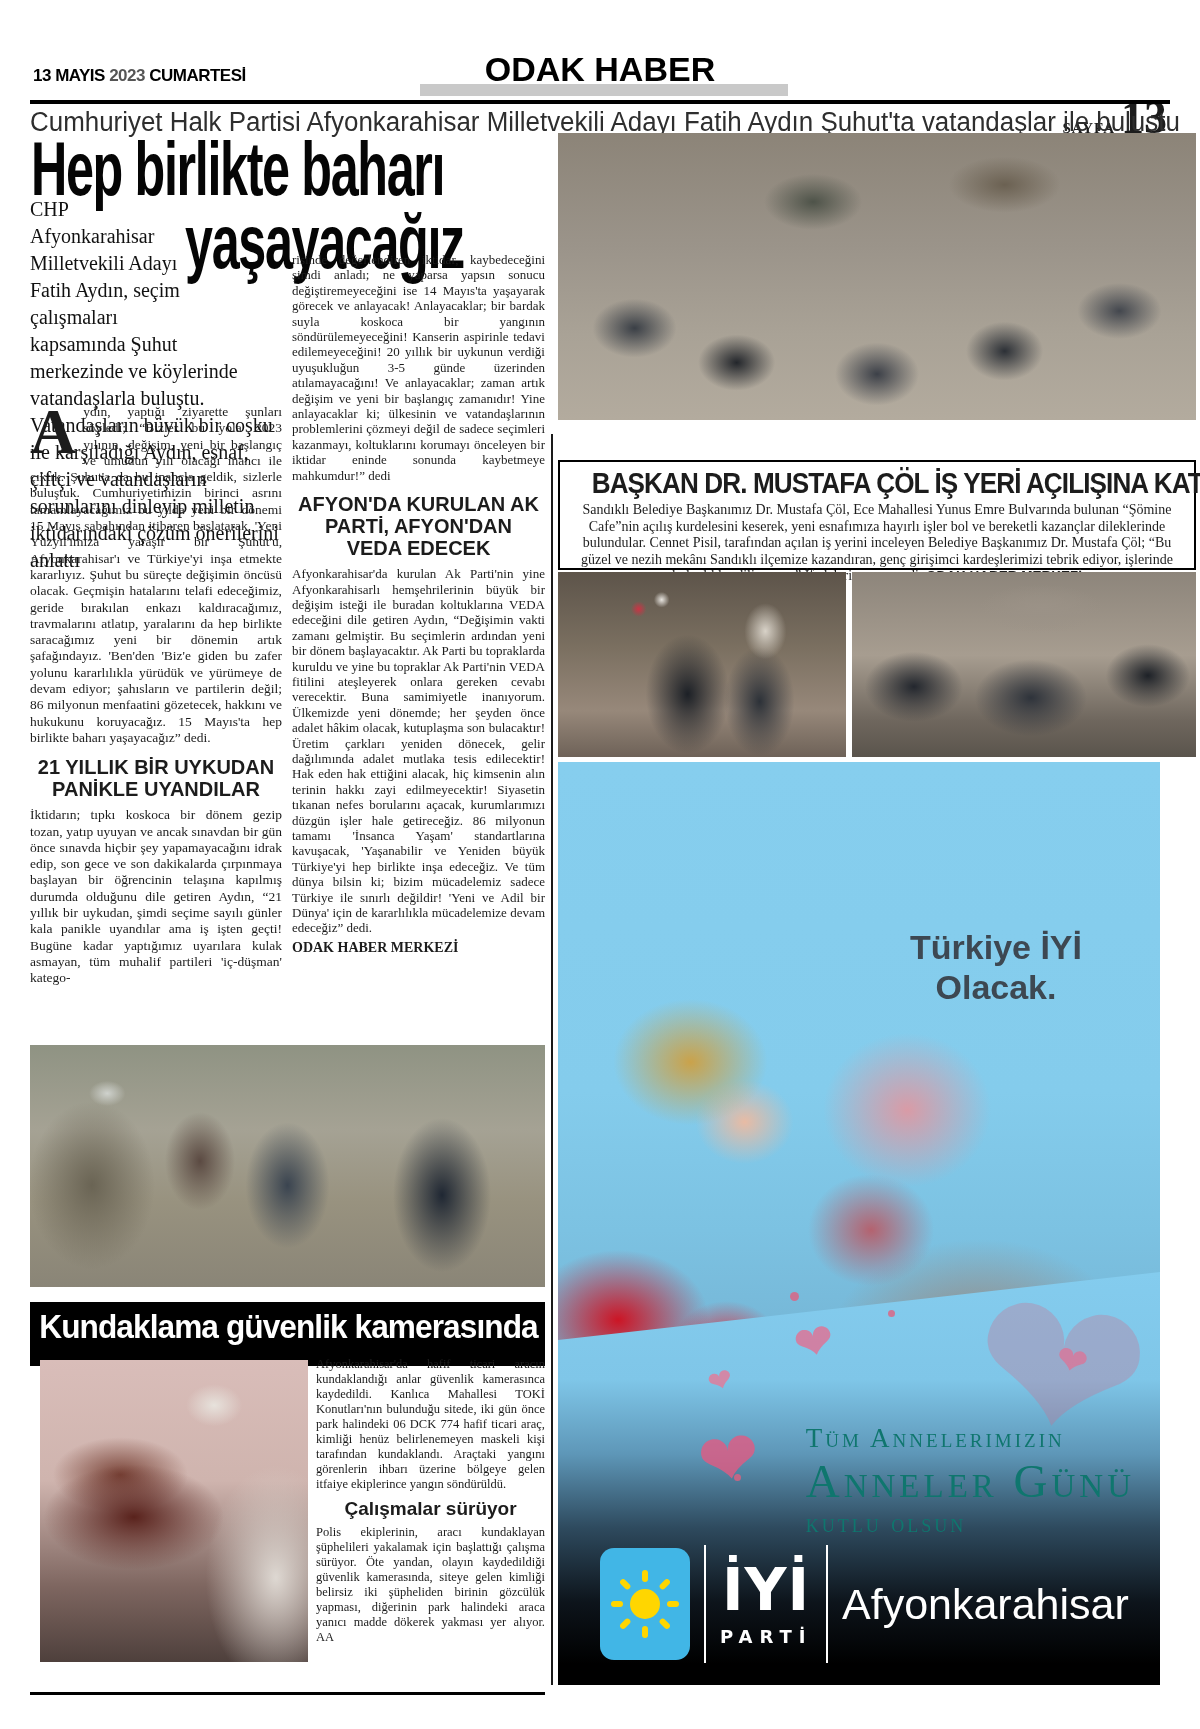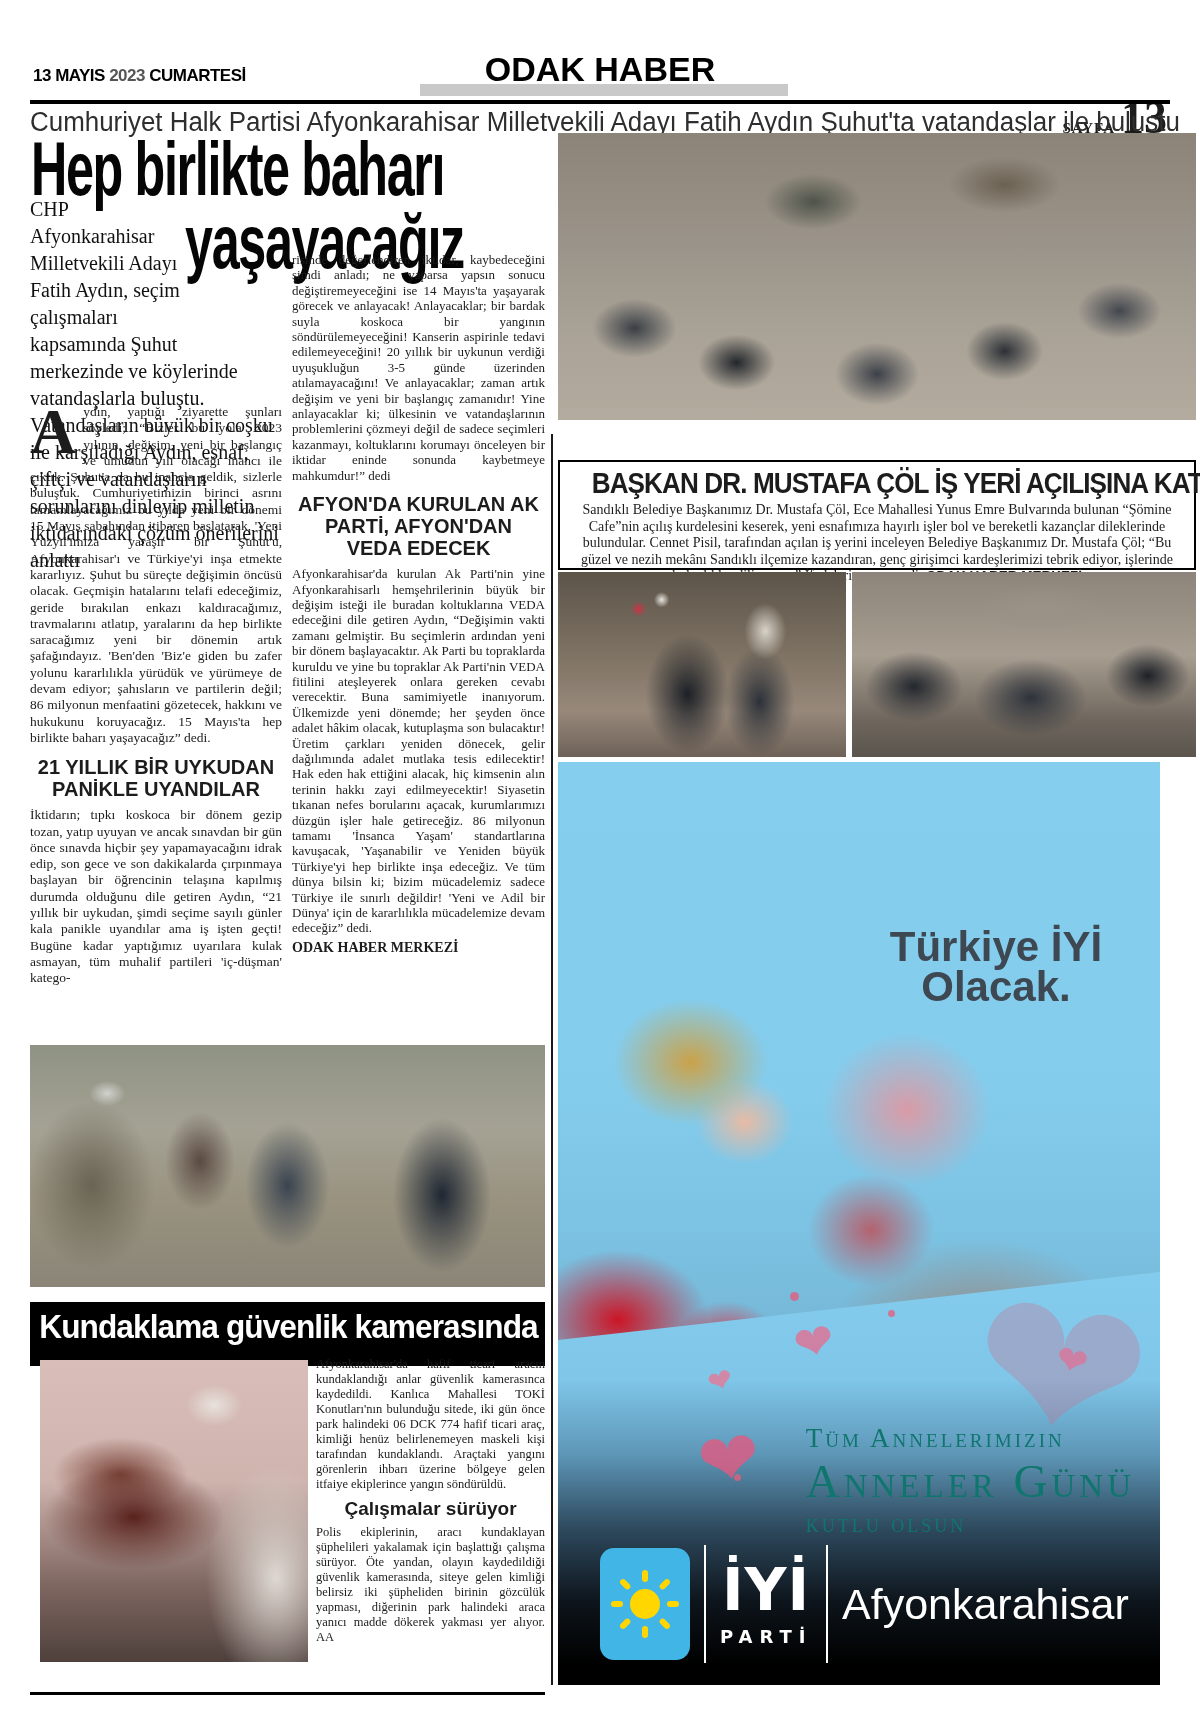--- a/index.html
+++ b/index.html
@@ -108,21 +108,21 @@
      radial-gradient(70px 60px at 31% 60%, #e8bba4, transparent 70%),
      radial-gradient(120px 110px at 58% 58%, #d99ba6, transparent 70%),
      radial-gradient(90px 80px at 52% 78%, #b4626f, transparent 70%),
      radial-gradient(130px 100px at 10% 93%, #cc1525, transparent 70%),
      radial-gradient(80px 70px at 28% 98%, #e02030, transparent 70%),
      radial-gradient(200px 140px at 70% 97%, #9a8579, transparent 75%),
      linear-gradient(180deg,#86ceee 0%,#84ccec 55%,#7cc2e2 78%,#74b4d4 100%);}
   .ad-slogan{position:absolute;right:14px;top:165px;width:300px;text-align:center;
      font-family:"Liberation Sans",sans-serif;color:#3d4852;}
   .ad-slogan .l1{font-size:30px;line-height:36px;}
-  .ad-slogan .l2{font-size:42px;line-height:40px;font-weight:bold;}
+  .ad-slogan .l2{font-size:34px;line-height:40px;font-weight:bold;}
   .ad-promo{position:absolute;left:0;top:510px;width:602px;height:413px;
      clip-path:polygon(0 68px,100% 0,100% 100%,0 100%);
      background:linear-gradient(180deg,#84ccee 0%,#7fc6e8 26%,#5e97b8 44%,#2e4a5e 62%,#0d141b 80%,#000 95%);}
   .heart{position:absolute;font-family:"DejaVu Sans",sans-serif;line-height:1;}
   .dot{position:absolute;border-radius:50%;background:#e06080;opacity:.8;}
   .ad-greet{position:absolute;right:25px;top:660px;text-align:left;color:#0f766e;
      font-family:"Liberation Serif",serif;font-variant:small-caps;}
   .ad-greet .g1{font-size:27px;line-height:32px;letter-spacing:3px;}
   .ad-greet .g2{font-size:47px;line-height:54px;letter-spacing:4px;}
   .ad-greet .g3{font-size:26px;line-height:32px;letter-spacing:3px;}

